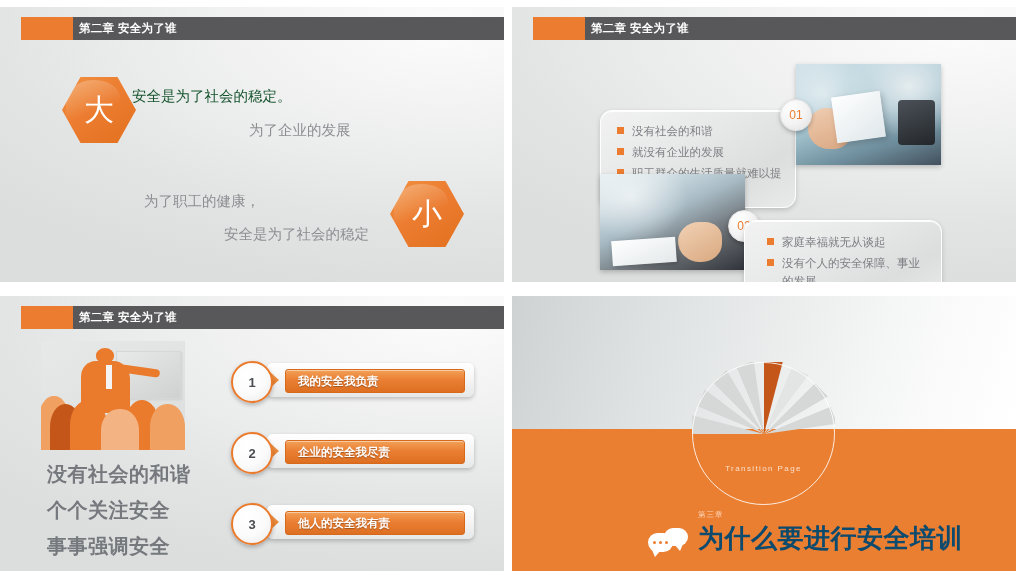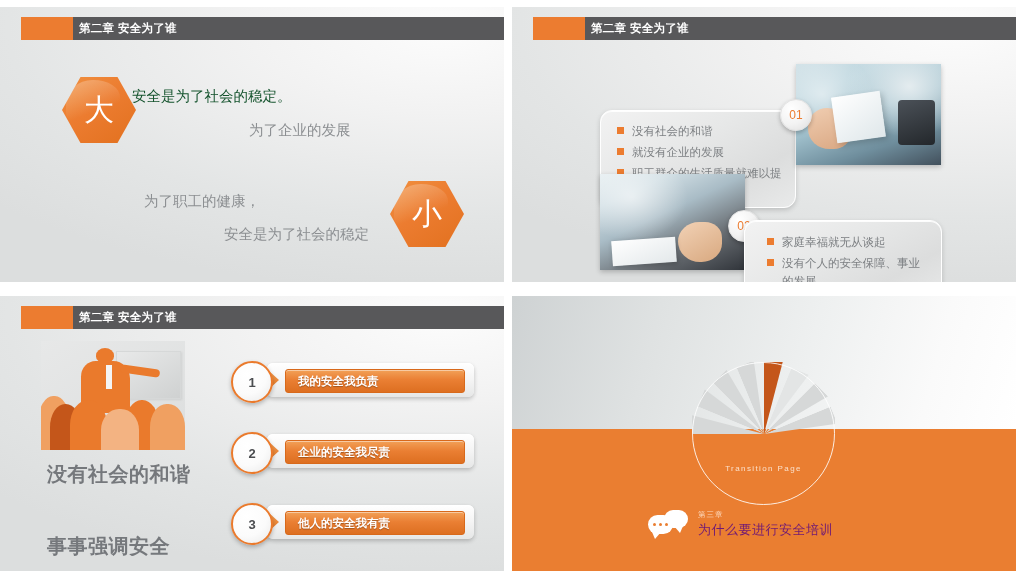--- a/index.html
+++ b/index.html
@@ -157,35 +157,35 @@
   .pie .topwrap{position:absolute;left:0;top:0;width:143px;height:72px;overflow:hidden;}
   .wedge{position:absolute;left:50%;top:100%;width:72px;height:72px;
     transform-origin:0% 0%;background:#d6d8d8;
     clip-path:polygon(0% 0%,100% 0%,100% 26%);
     border:0;}
   .pie .label-cn{position:absolute;left:0;right:0;top:83px;text-align:center;
     color:#ffffff;font-size:13.5px;font-weight:bold;letter-spacing:1px;}
   .pie .label-en{position:absolute;left:0;right:0;top:102px;text-align:center;
     color:#fbe0cb;font-size:8px;letter-spacing:1.4px;}
 
-  .s4-foot{position:absolute;left:136px;top:214px;display:flex;align-items:flex-start;}
+  .s4-foot{position:absolute;left:136px;top:214px;display:flex;align-items:flex-end;}
   .bub{position:relative;width:40px;height:28px;margin-right:10px;}
   .bub .b-back{position:absolute;right:0;top:0;width:24px;height:18px;border-radius:9px;
     background:#ffffff;}
   .bub .b-back:after{content:"";position:absolute;right:5px;bottom:-5px;width:0;height:0;
     border-left:6px solid transparent;border-right:3px solid transparent;
     border-top:7px solid #ffffff;}
   .bub .b-front{position:absolute;left:0;top:5px;width:25px;height:19px;border-radius:10px;
     background:#ffffff;display:flex;align-items:center;justify-content:center;gap:2.5px;}
   .bub .b-front:after{content:"";position:absolute;left:4px;bottom:-5px;width:0;height:0;
     border-left:3px solid transparent;border-right:6px solid transparent;
     border-top:7px solid #ffffff;}
   .bub .dot{width:3.5px;height:3.5px;border-radius:50%;background:#ea7e31;}
   .s4-txt .small{color:#fdd9bd;font-size:7.5px;letter-spacing:1px;margin-bottom:1px;}
-  .s4-txt .big{color:#701a75;font-size:13px;font-weight:normal;letter-spacing:.5px;}
+  .s4-txt .big{color:#0c4a6e;font-size:26px;font-weight:bold;letter-spacing:.5px;}
 </style>
 </head>
 <body>
 
 <div class="grid">
 
   <div class="slide s1">
     <div class="bg-grad"></div>
 
     <div class="titlebar">
@@ -284,20 +284,21 @@
     <div class="sp-arm"></div>
     <div class="a1"></div>
     <div class="a2"></div>
     <div class="a3"></div>
     <div class="a5"></div>
     <div class="a6"></div>
     <div class="a4"></div>
   </div>
 
   <div class="s3-line s3-l1">没有社会的和谐</div>
+  <div class="s3-line s3-l2">个个关注安全</div>
   <div class="s3-line s3-l3">事事强调安全</div>
 
   <div class="step st1">
     <div class="bar"></div>
     <div class="inner">
       <span>我的安全我负责</span>
     </div>
     <div class="arrow"></div>
     <div class="circ">1</div>
   </div>

